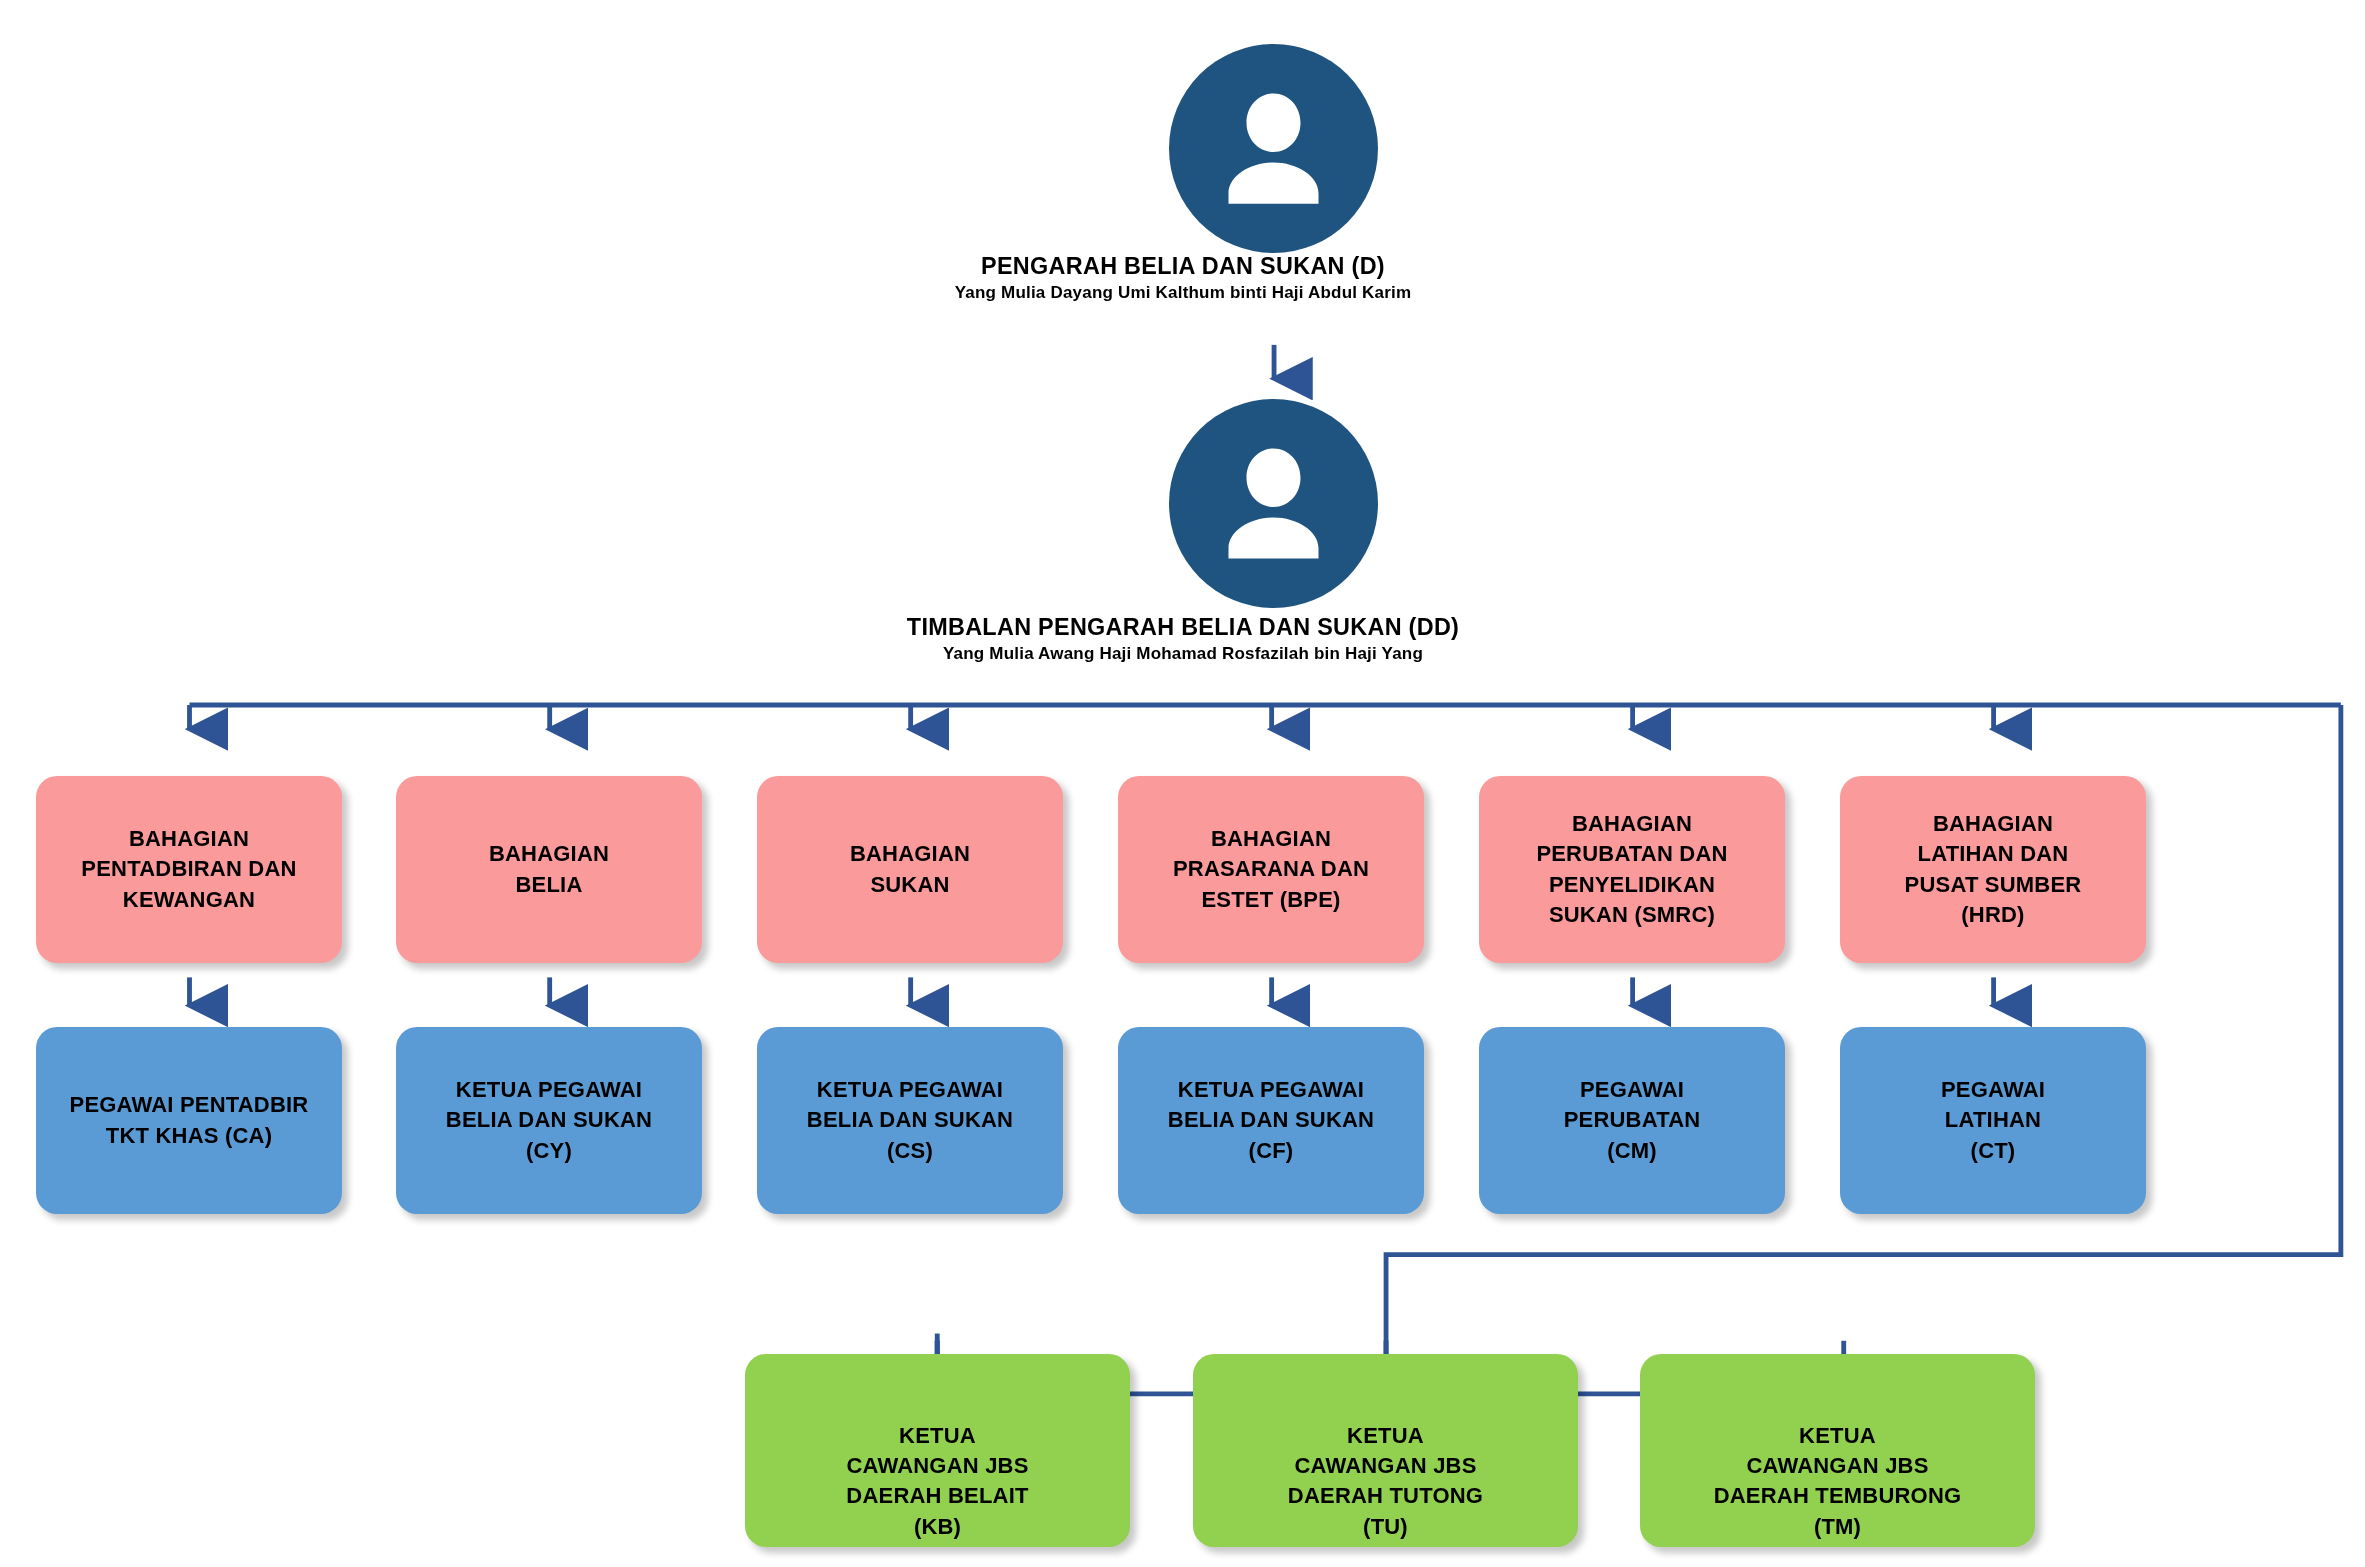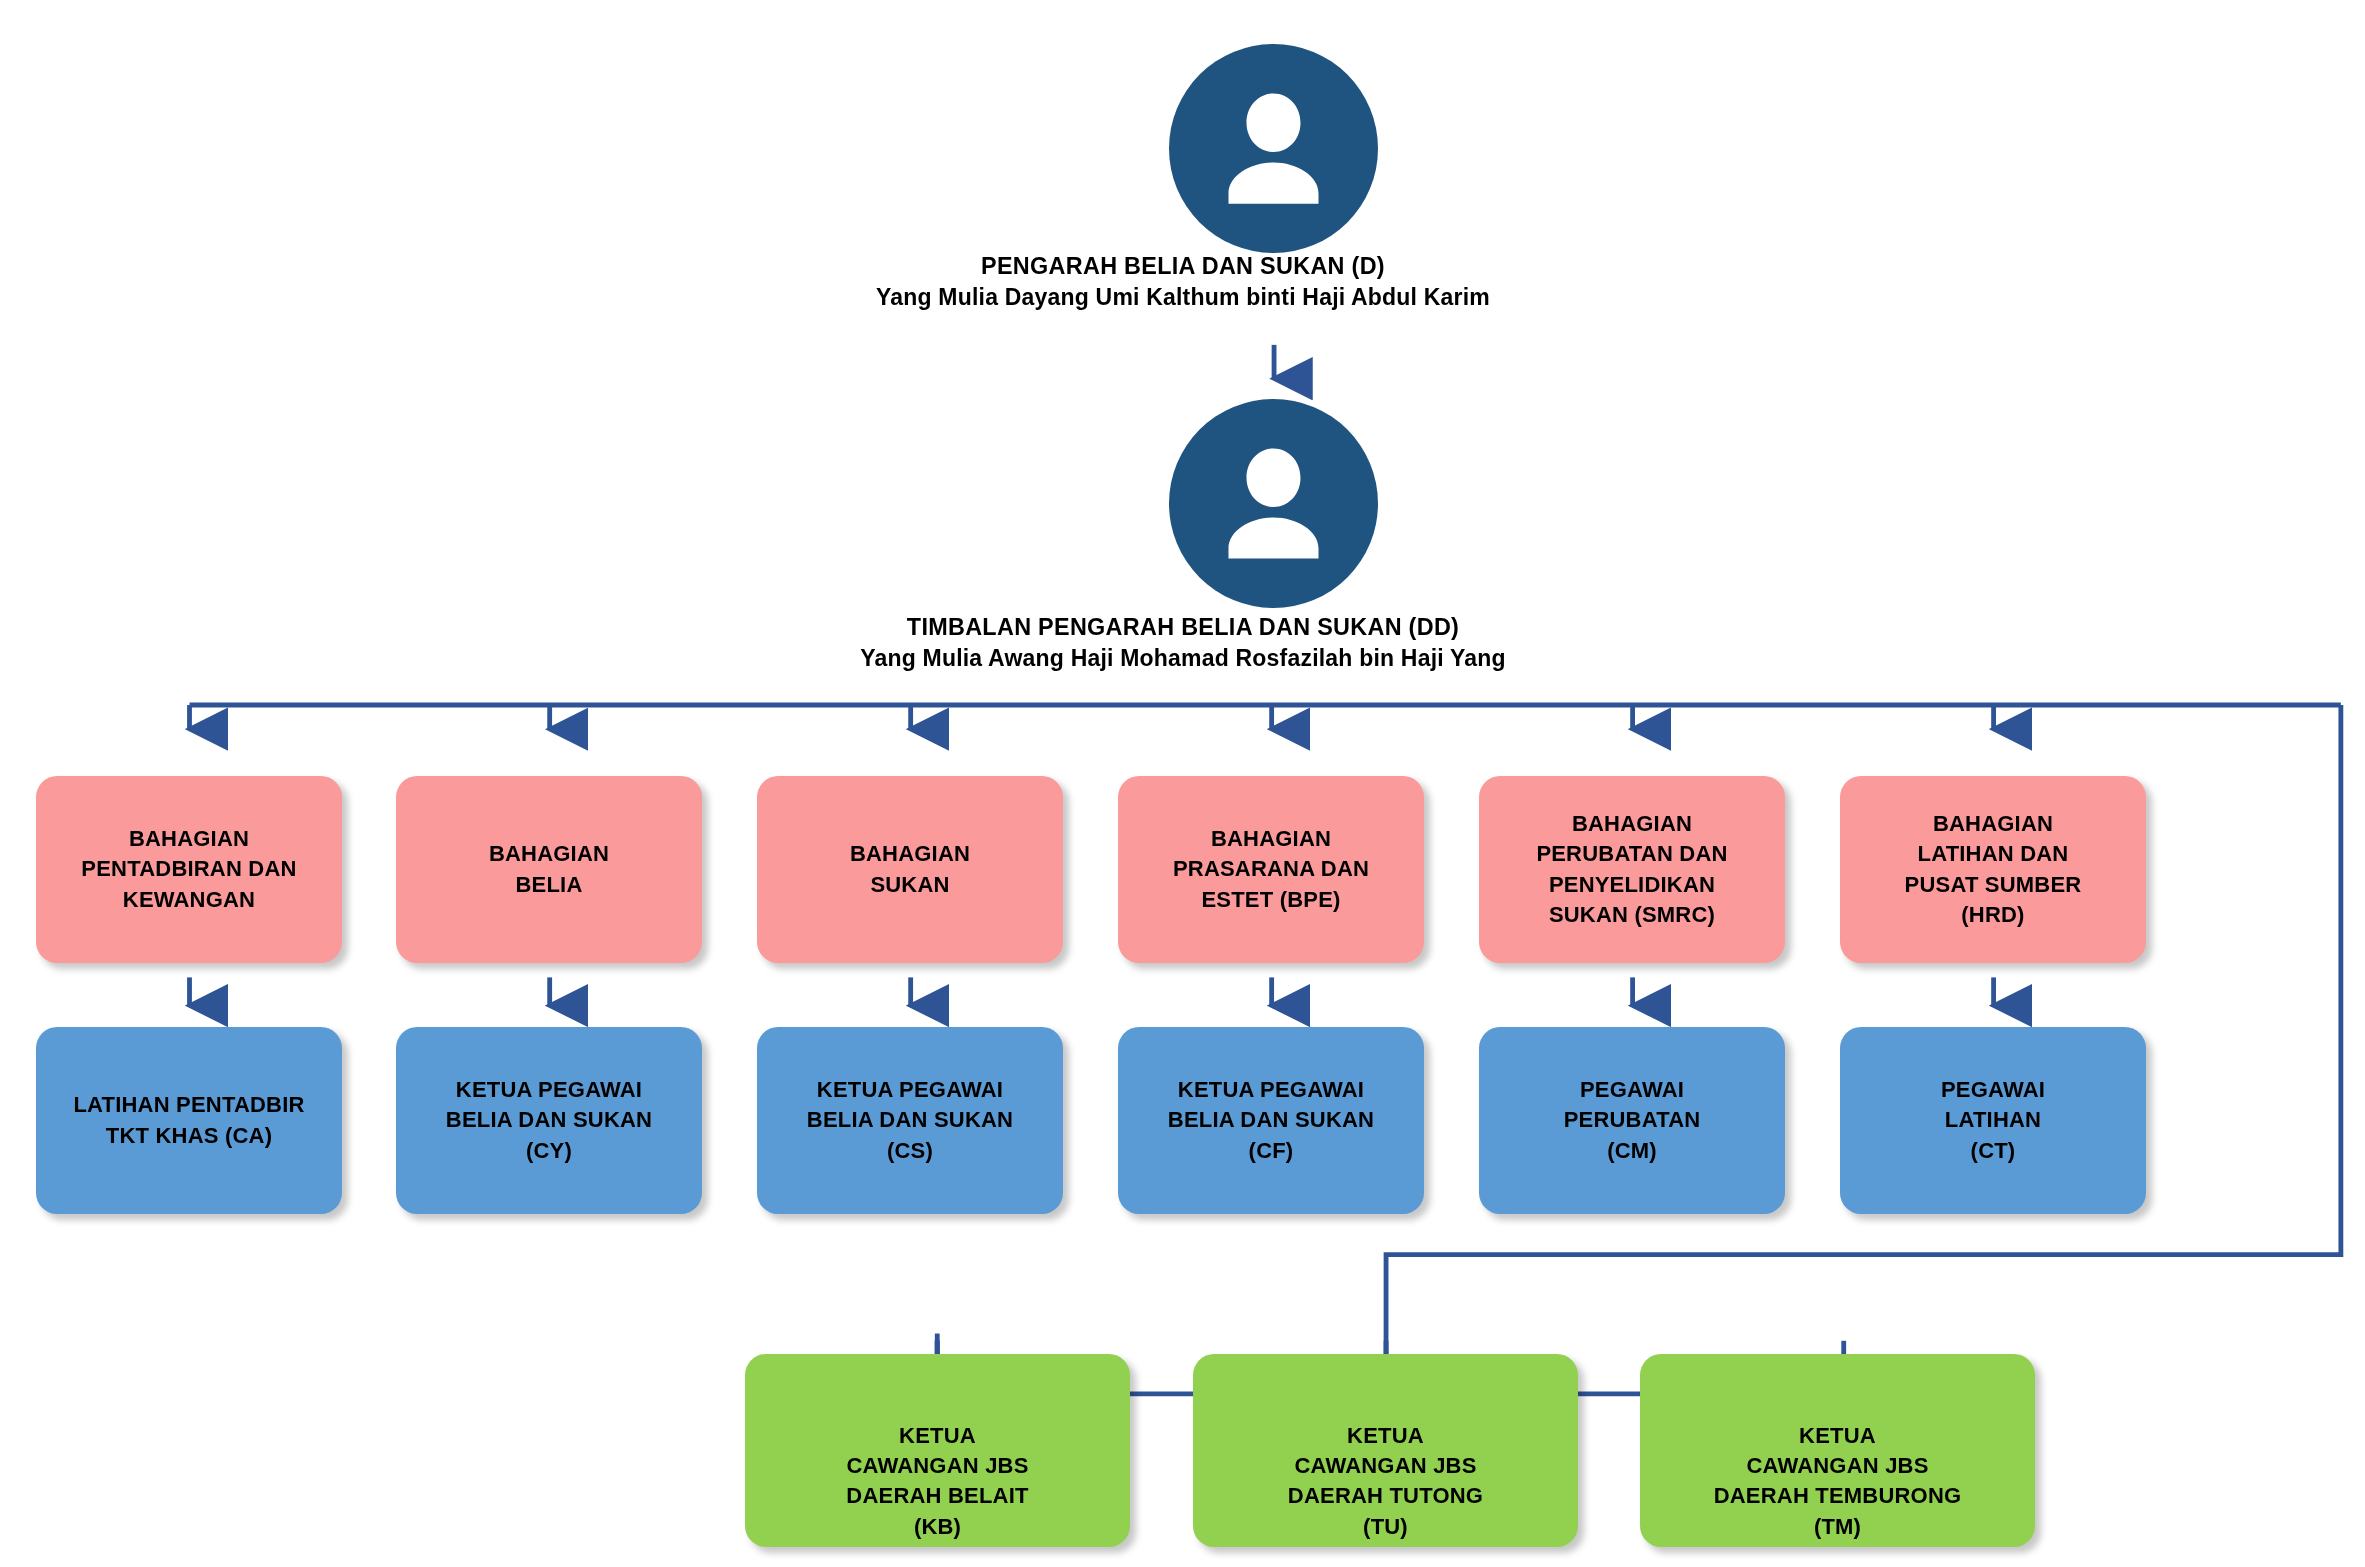--- a/index.html
+++ b/index.html
@@ -47,21 +47,21 @@
     color: #000000;
     line-height: 1.32;
   }
   .title-main {
     font-size: 23.4px;
     font-weight: bold;
     letter-spacing: 0.3px;
     white-space: nowrap;
   }
   .title-sub {
-    font-size: 23px;
+    font-size: 17px;
     font-weight: bold;
     letter-spacing: 0.2px;
     white-space: nowrap;
   }
 
   
   .node-box {
     position: absolute;
     border-radius: 21px;
     display: flex;
@@ -193,21 +193,21 @@
 SUKAN (SMRC)</span>
   </div>
   <div class="node-box box-pink row-pink" style="left:1840px; width:306px;">
     <span>BAHAGIAN
 LATIHAN DAN
 PUSAT SUMBER
 (HRD)</span>
   </div>
 
   <div class="node-box box-blue row-blue" style="left:36px;   width:306px;">
-    <span>LATIHAN PENTADBIR
+    <span>PEGAWAI PENTADBIR
 TKT KHAS (CA)</span>
   </div>
   <div class="node-box box-blue row-blue" style="left:396px;  width:306px;">
     <span>KETUA PEGAWAI
 BELIA DAN SUKAN
 (CY)</span>
   </div>
   <div class="node-box box-blue row-blue" style="left:757px;  width:306px;">
     <span>KETUA PEGAWAI
 BELIA DAN SUKAN

